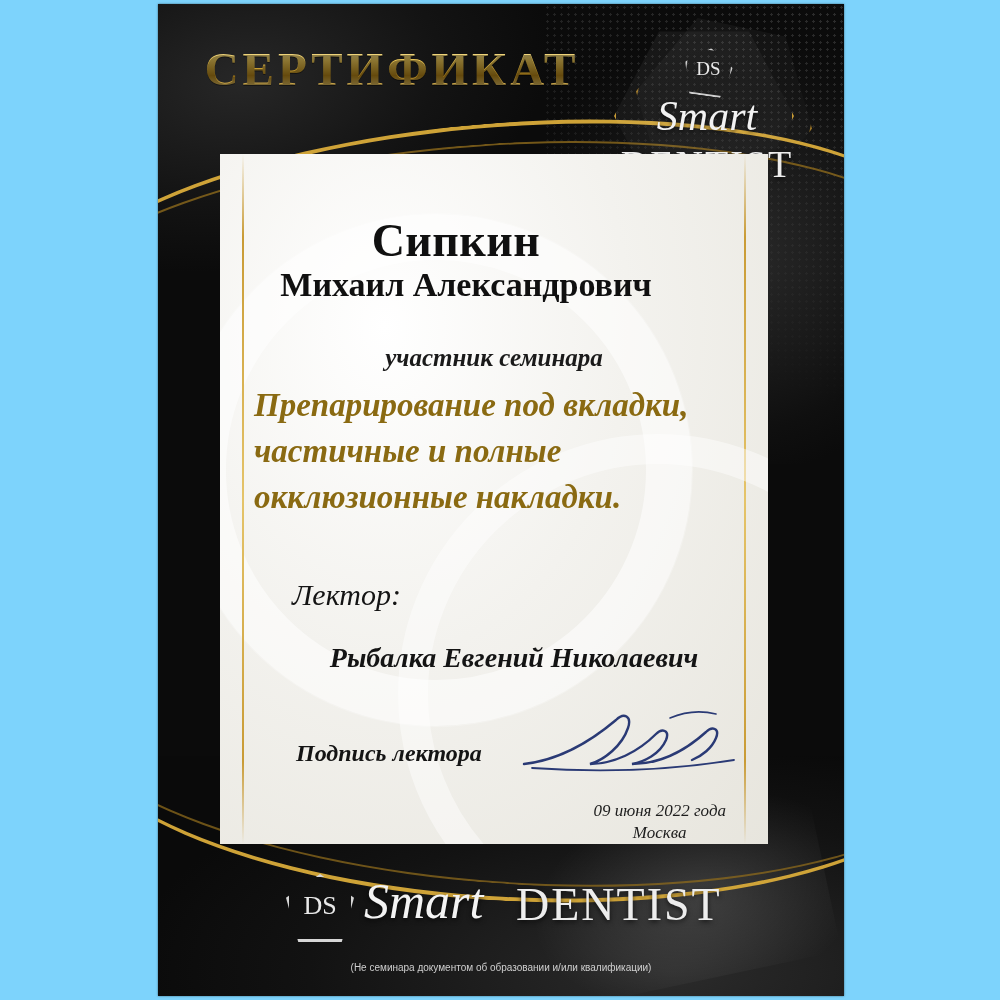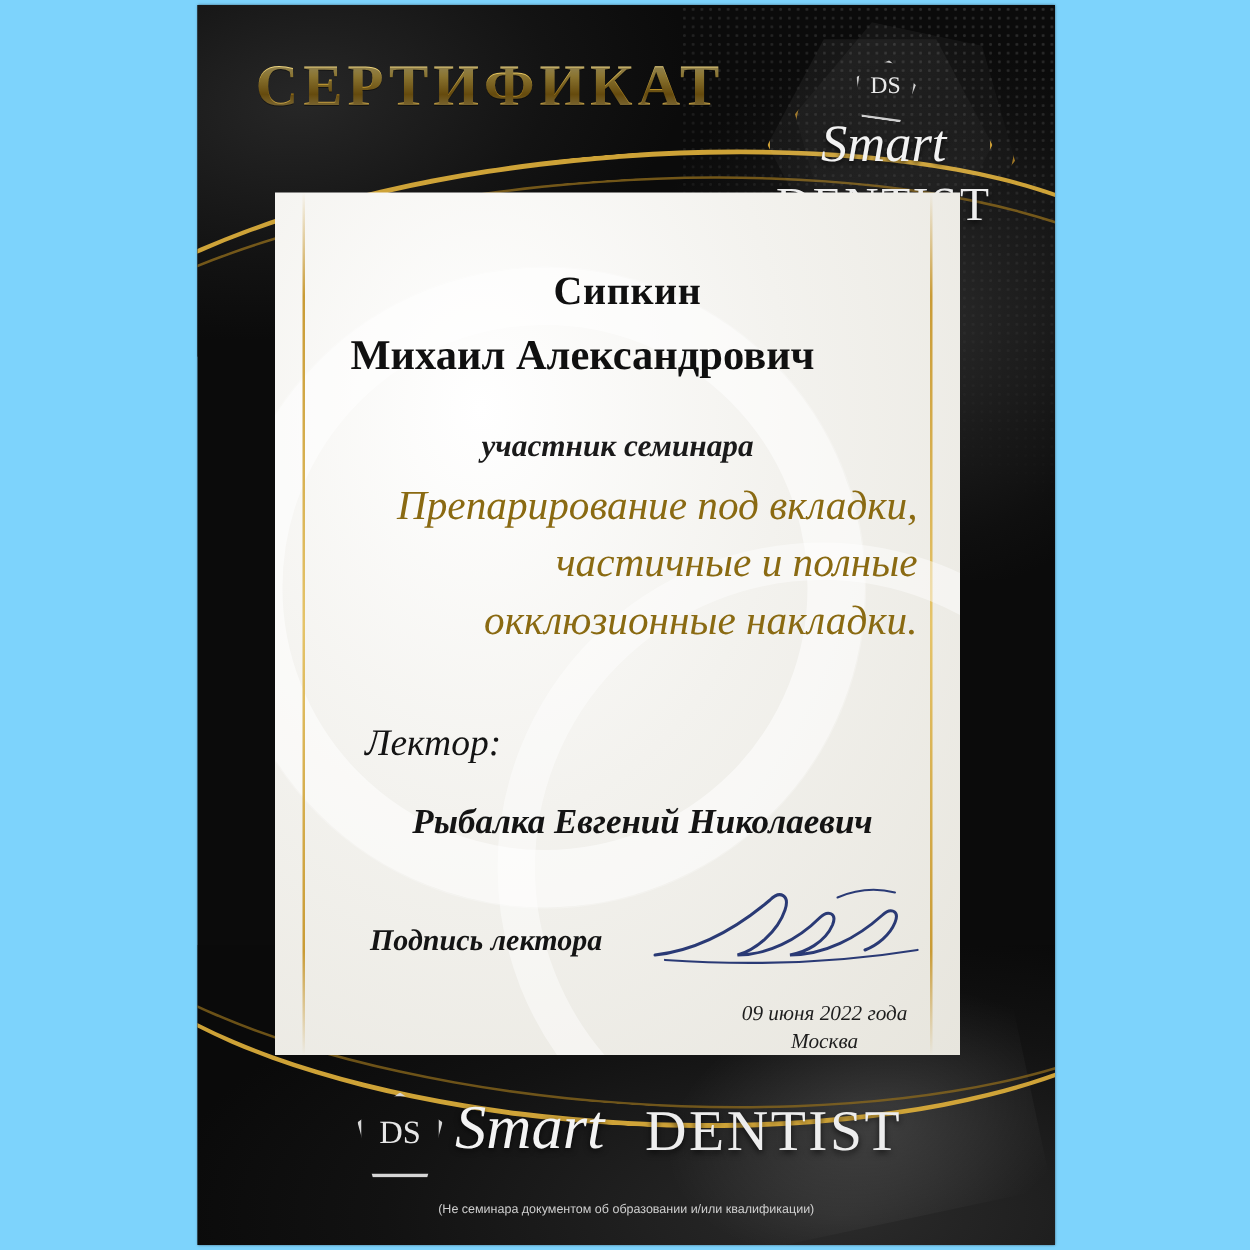--- a/index.html
+++ b/index.html
@@ -242,24 +242,23 @@
 
   .content { position: relative; z-index: 4; }
 
   .name1 {
     position: absolute;
     left: 0; top: 60px;
     width: 472px;
     text-align: center;
     font-family: "Liberation Serif", serif;
     font-weight: bold;
-    font-size: 32px;
+    font-size: 46px;
     color: #101010;
     letter-spacing: .5px;
-    padding-left: 46px;
   }
   .name2 {
     position: absolute;
     left: 0; top: 112px;
     width: 492px;
     text-align: center;
     font-family: "Liberation Serif", serif;
     font-weight: bold;
     font-size: 34px;
     color: #101010;
@@ -272,24 +271,24 @@
     font-family: "Liberation Serif", serif;
     font-style: italic;
     font-weight: bold;
     font-size: 25px;
     color: #1a1a1a;
   }
   .topic {
     position: absolute;
     left: 34px; top: 228px;
     width: 480px;
-    text-align: right;
-    font-family: "Liberation Serif", serif;
-    font-style: italic;
-    font-weight: normal;
+    text-align: left;
+    font-family: "Liberation Serif", serif;
+    font-style: italic;
+    font-weight: bold;
     font-size: 33px;
     line-height: 46px;
     color: #8a6a12;
   }
   .lecturer-label {
     position: absolute;
     left: 72px; top: 424px;
     font-family: "Liberation Serif", serif;
     font-style: italic;
     font-weight: normal;

